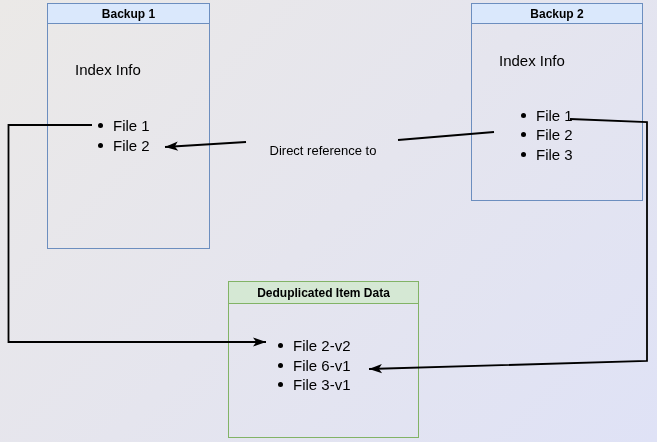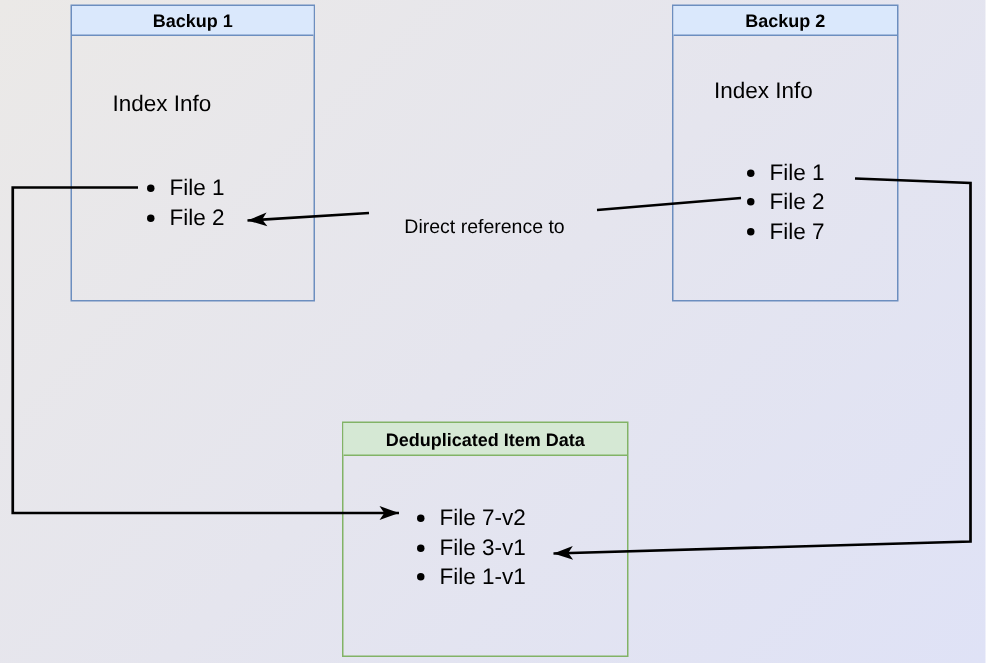--- a/index.html
+++ b/index.html
@@ -79,74 +79,74 @@
     stroke-width: 1.8;
     fill: none;
     stroke-miterlimit: 10;
   }
 </style>
 </head>
 <body>
 
 <div class="canvas">
 
-  <div class="box blue" style="left:47px; top:3px; width:163px; height:198px;">
+  <div class="box blue" style="left:47px; top:3px; width:163px; height:246px;">
     <div class="box-header">
       <span>Backup 1</span>
     </div>
     <div class="index-label" style="left:27px; top:58px;">Index Info</div>
     <div class="file-list" style="left:50px; top:112px;">
       <div class="li">
         <span class="dot"></span>
         <span>File 1</span>
       </div>
       <div class="li">
         <span class="dot"></span>
         <span>File 2</span>
       </div>
     </div>
   </div>
 
-  <div class="box blue" style="left:448px; top:3px; width:151px; height:198px;">
+  <div class="box blue" style="left:471px; top:3px; width:172px; height:198px;">
     <div class="box-header">
       <span>Backup 2</span>
     </div>
     <div class="index-label" style="left:27px; top:49px;">Index Info</div>
     <div class="file-list tight" style="left:49px; top:102px;">
       <div class="li">
         <span class="dot"></span>
         <span>File 1</span>
       </div>
       <div class="li">
         <span class="dot"></span>
         <span>File 2</span>
       </div>
       <div class="li">
         <span class="dot"></span>
-        <span>File 7</span>
+        <span>File 3</span>
       </div>
     </div>
   </div>
 
   <div class="box green" style="left:228px; top:281px; width:191px; height:157px;">
     <div class="box-header">
       <span>Deduplicated Item Data</span>
     </div>
     <div class="file-list" style="left:49px; top:54px;">
       <div class="li">
         <span class="dot"></span>
-        <span>File 7-v2</span>
+        <span>File 2-v2</span>
+      </div>
+      <div class="li">
+        <span class="dot"></span>
+        <span>File 6-v1</span>
       </div>
       <div class="li">
         <span class="dot"></span>
         <span>File 3-v1</span>
-      </div>
-      <div class="li">
-        <span class="dot"></span>
-        <span>File 1-v1</span>
       </div>
     </div>
   </div>
 
   <div class="annotation">
     <div>Direct reference to</div>
   </div>
 
   <svg class="edges" viewBox="0 0 657 442">
     <defs>

